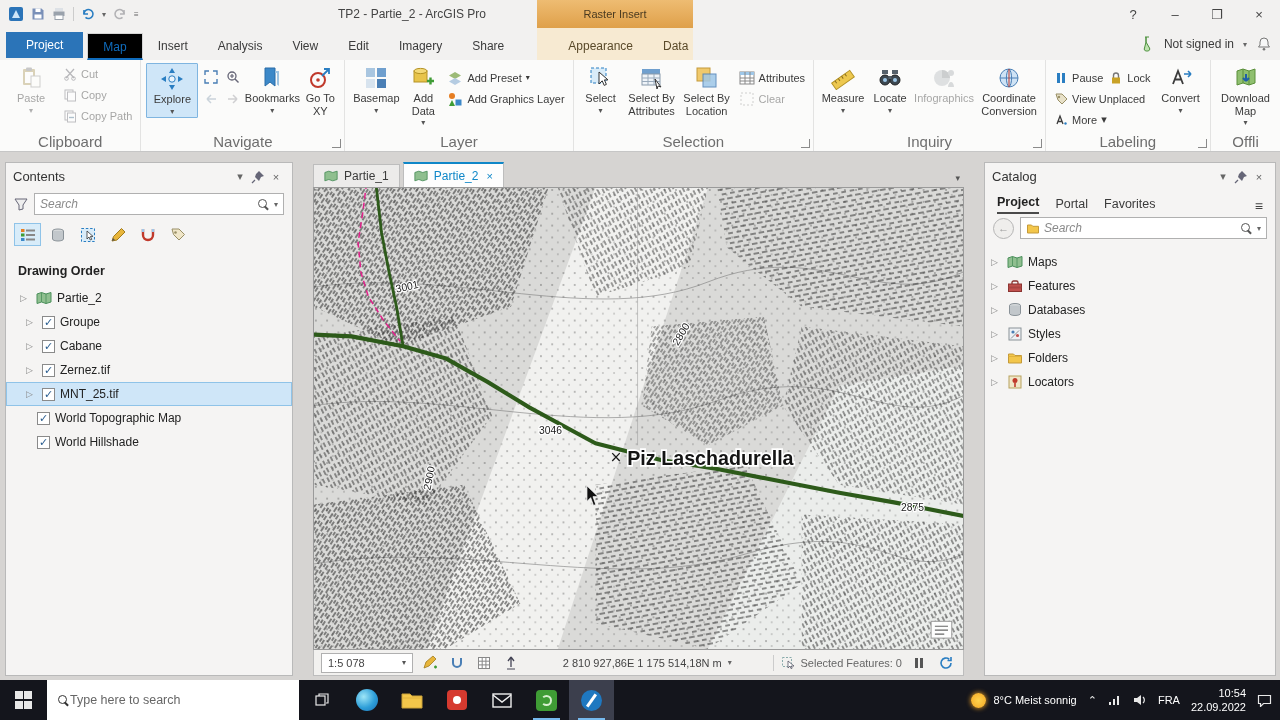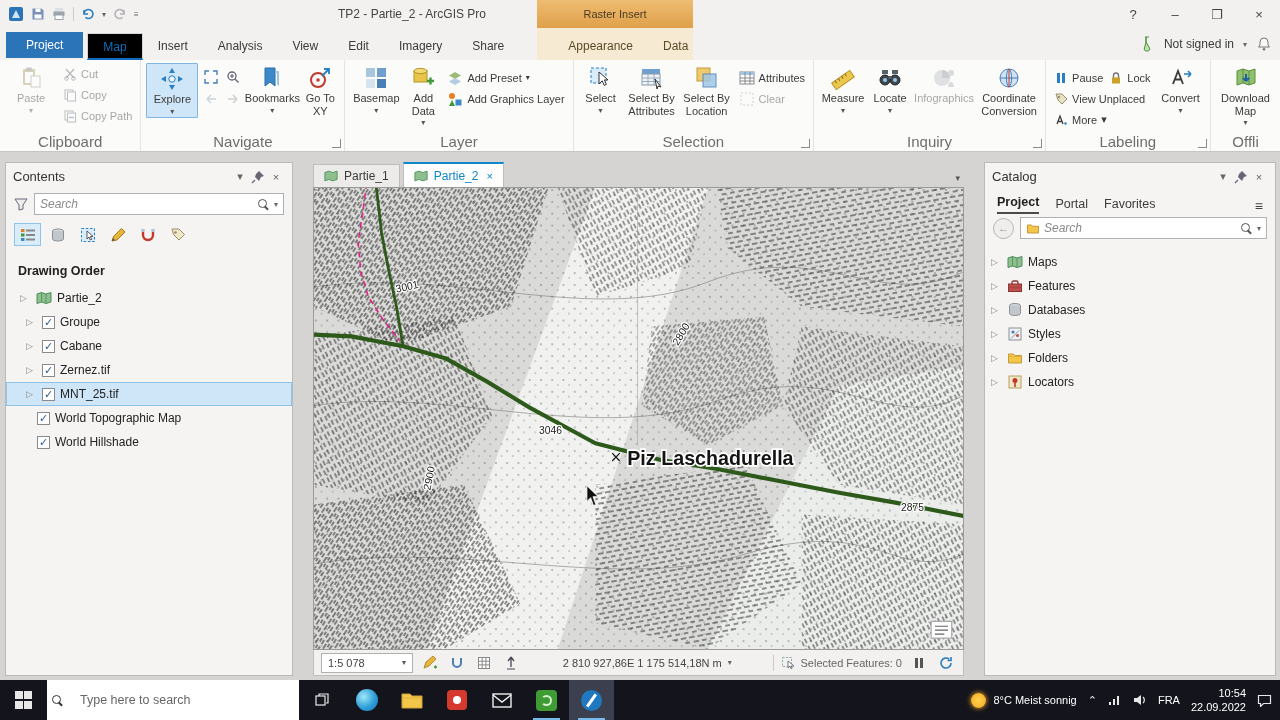--- a/index.html
+++ b/index.html
@@ -95,21 +95,21 @@
   .st-sep { width:1px; height:16px; background:#ccc; }
   .coords { display:flex; align-items:center; gap:6px; flex:1; justify-content:center; white-space:nowrap; }
   .sel-feat { display:flex; align-items:center; gap:5px; color:#666; }
   .st-ic { display:flex; align-items:center; justify-content:center; width:20px; }
 
   
   #taskbar { position:absolute; left:0; right:0; bottom:0; height:40px; background:#14151c; display:flex; align-items:stretch; color:#fff; z-index:10; }
   .tb-start { width:47px; display:flex; align-items:center; justify-content:center; }
   .winlogo { display:grid; grid-template-columns:8px 8px; grid-auto-rows:8px; gap:1.5px; }
   .winlogo div { background:#e8e8e8; }
-  .tb-search { width:252px; background:#ffffff; display:flex; align-items:center; gap:16px; padding:0 4px; color:#555; }
+  .tb-search { width:252px; background:#ffffff; display:flex; align-items:center; gap:0; padding:0 10px; color:#555; }
   .tb-search input { border:none; outline:none; font:inherit; font-size:12.5px; flex:1; color:#444; min-width:0; }
   .tb-search input::placeholder { font-style:normal; color:#666; }
   .tb-ic { width:45px; display:flex; align-items:center; justify-content:center; position:relative; }
   .tb-ic.active { background:#3c3f4d; }
   .runline { position:absolute; bottom:0; left:9px; right:9px; height:2px; background:#76b9ed; }
   .tb-right { margin-left:auto; display:flex; align-items:center; gap:11px; padding-right:8px; font-size:11px; }
   .weather { display:flex; align-items:center; gap:7px; white-space:nowrap; }
   .sun { width:15px; height:15px; border-radius:50%; background:radial-gradient(#ffd34d,#f5a623); box-shadow:0 0 4px 1px rgba(245,166,35,.7); }
   .clock { text-align:right; line-height:1.3; }
   .trayglyph { color:#e8e8e8; display:flex; align-items:center; }

